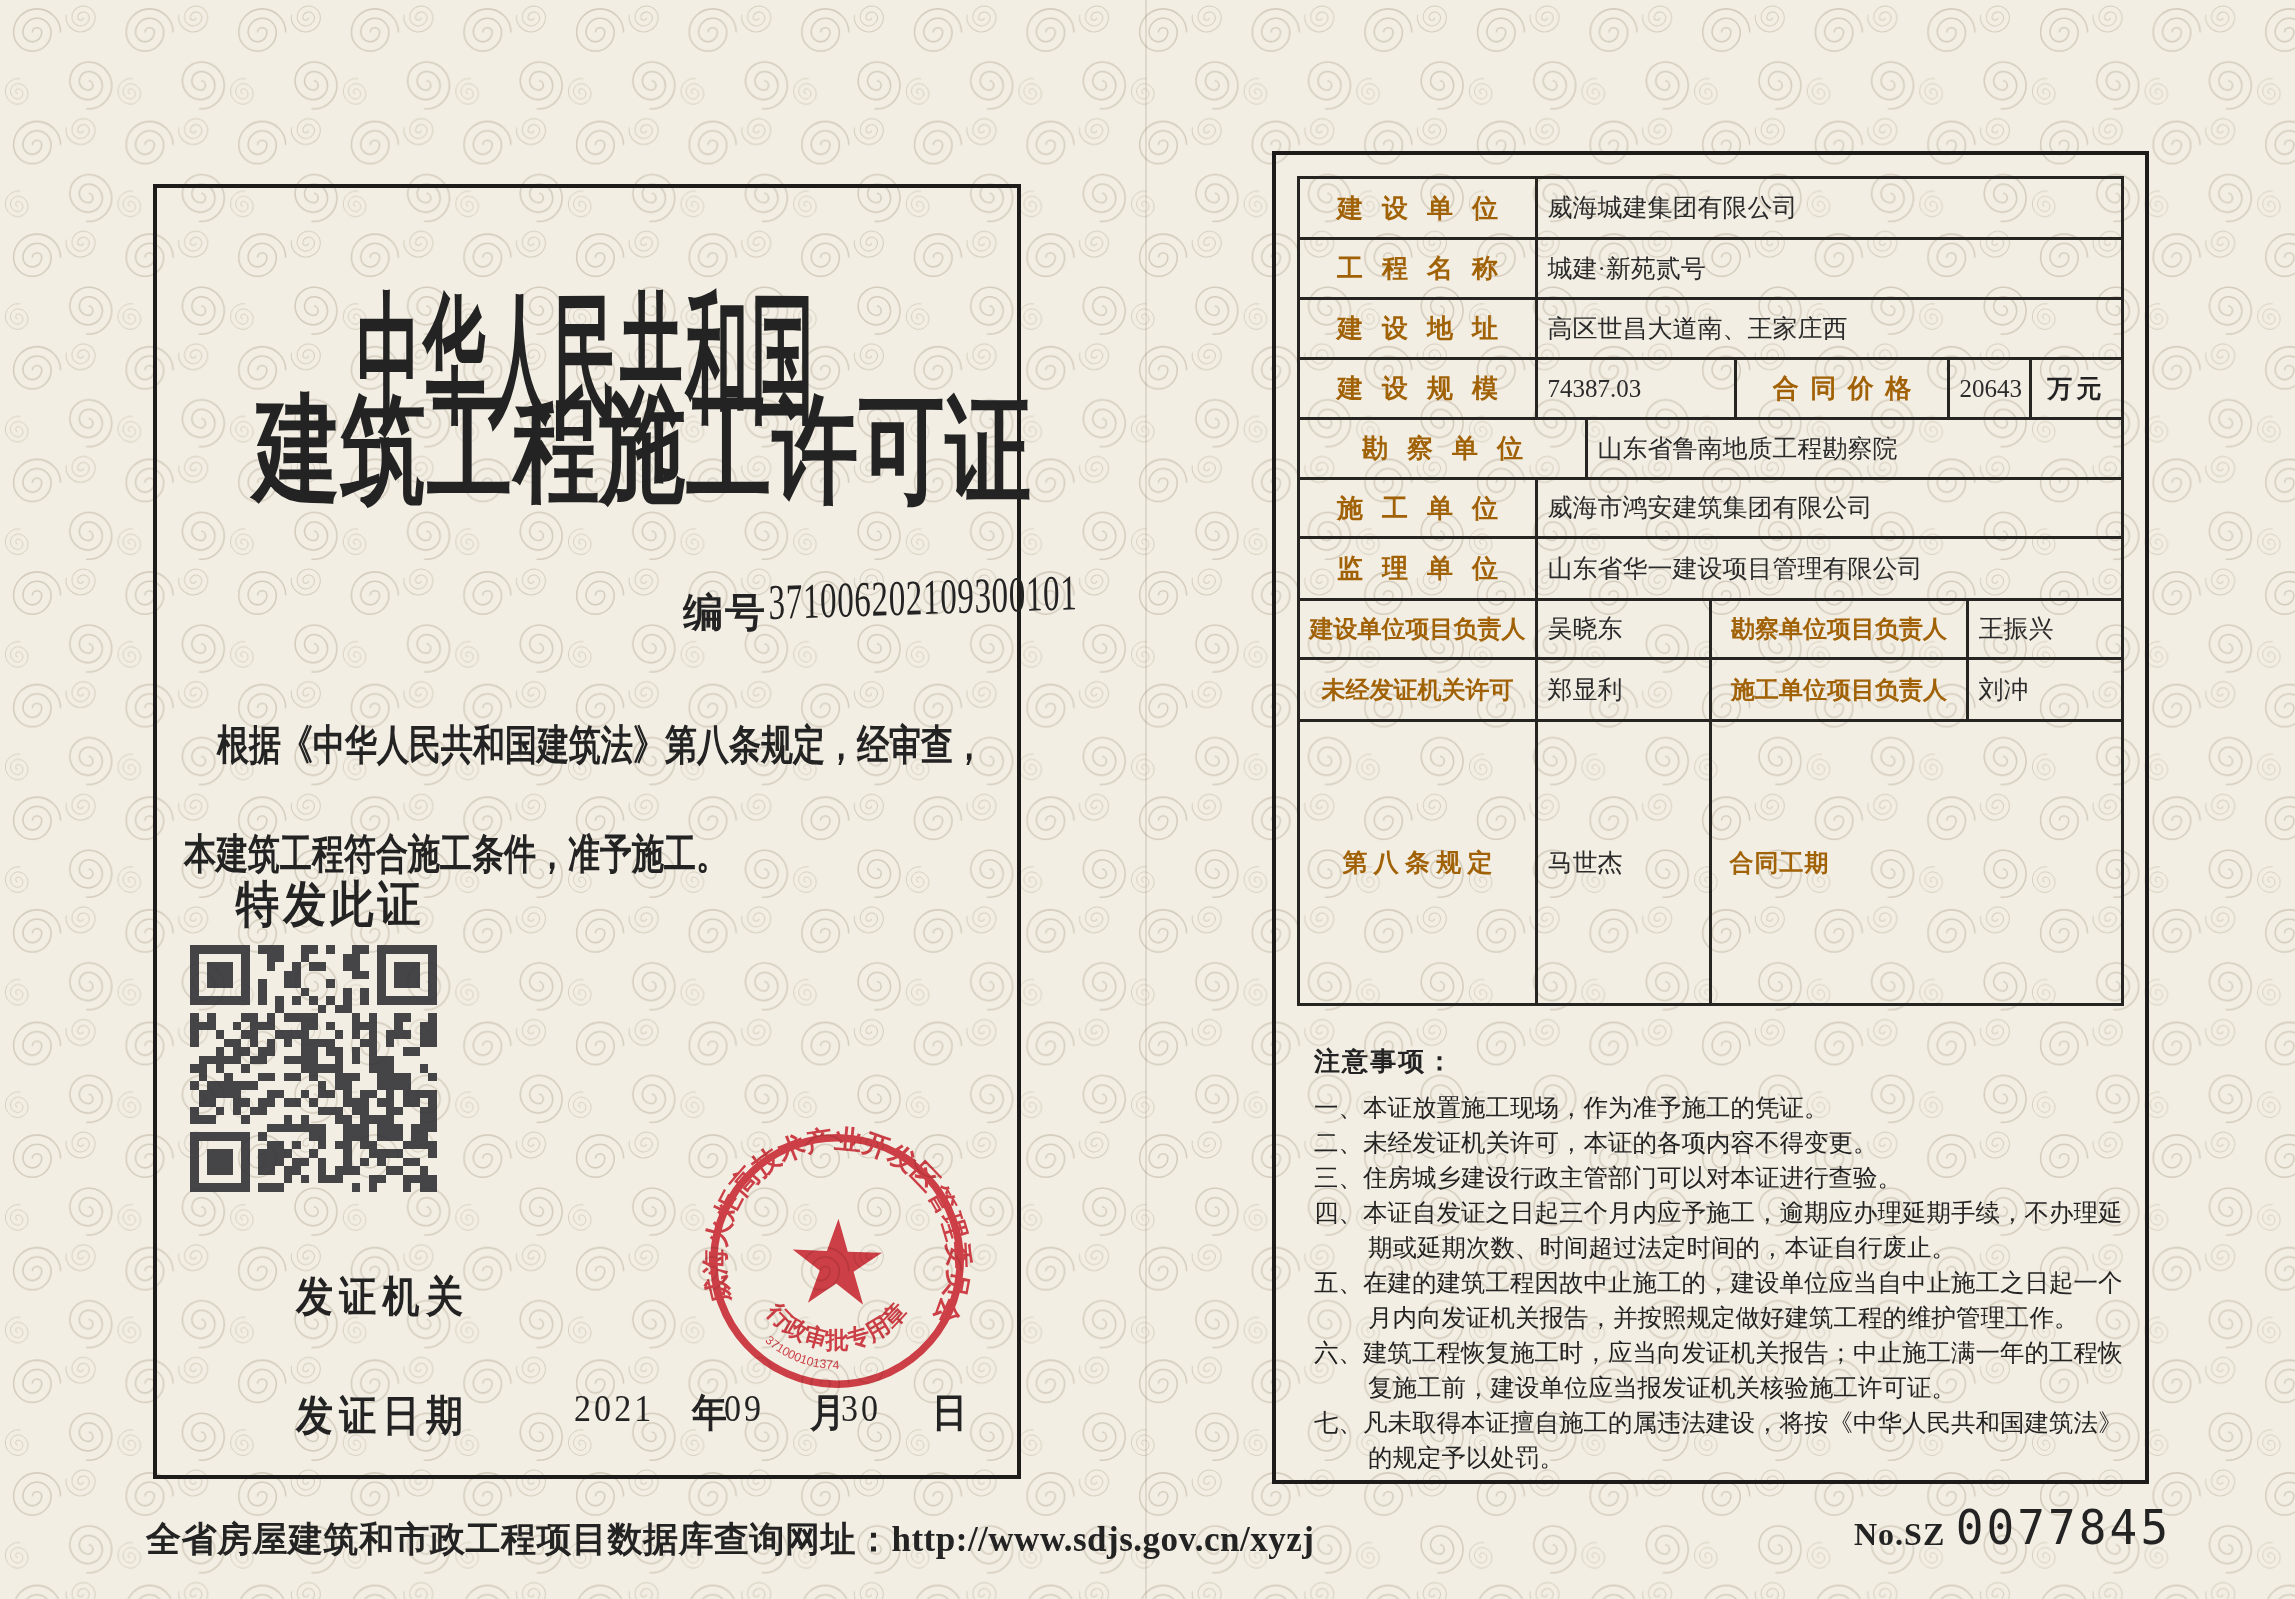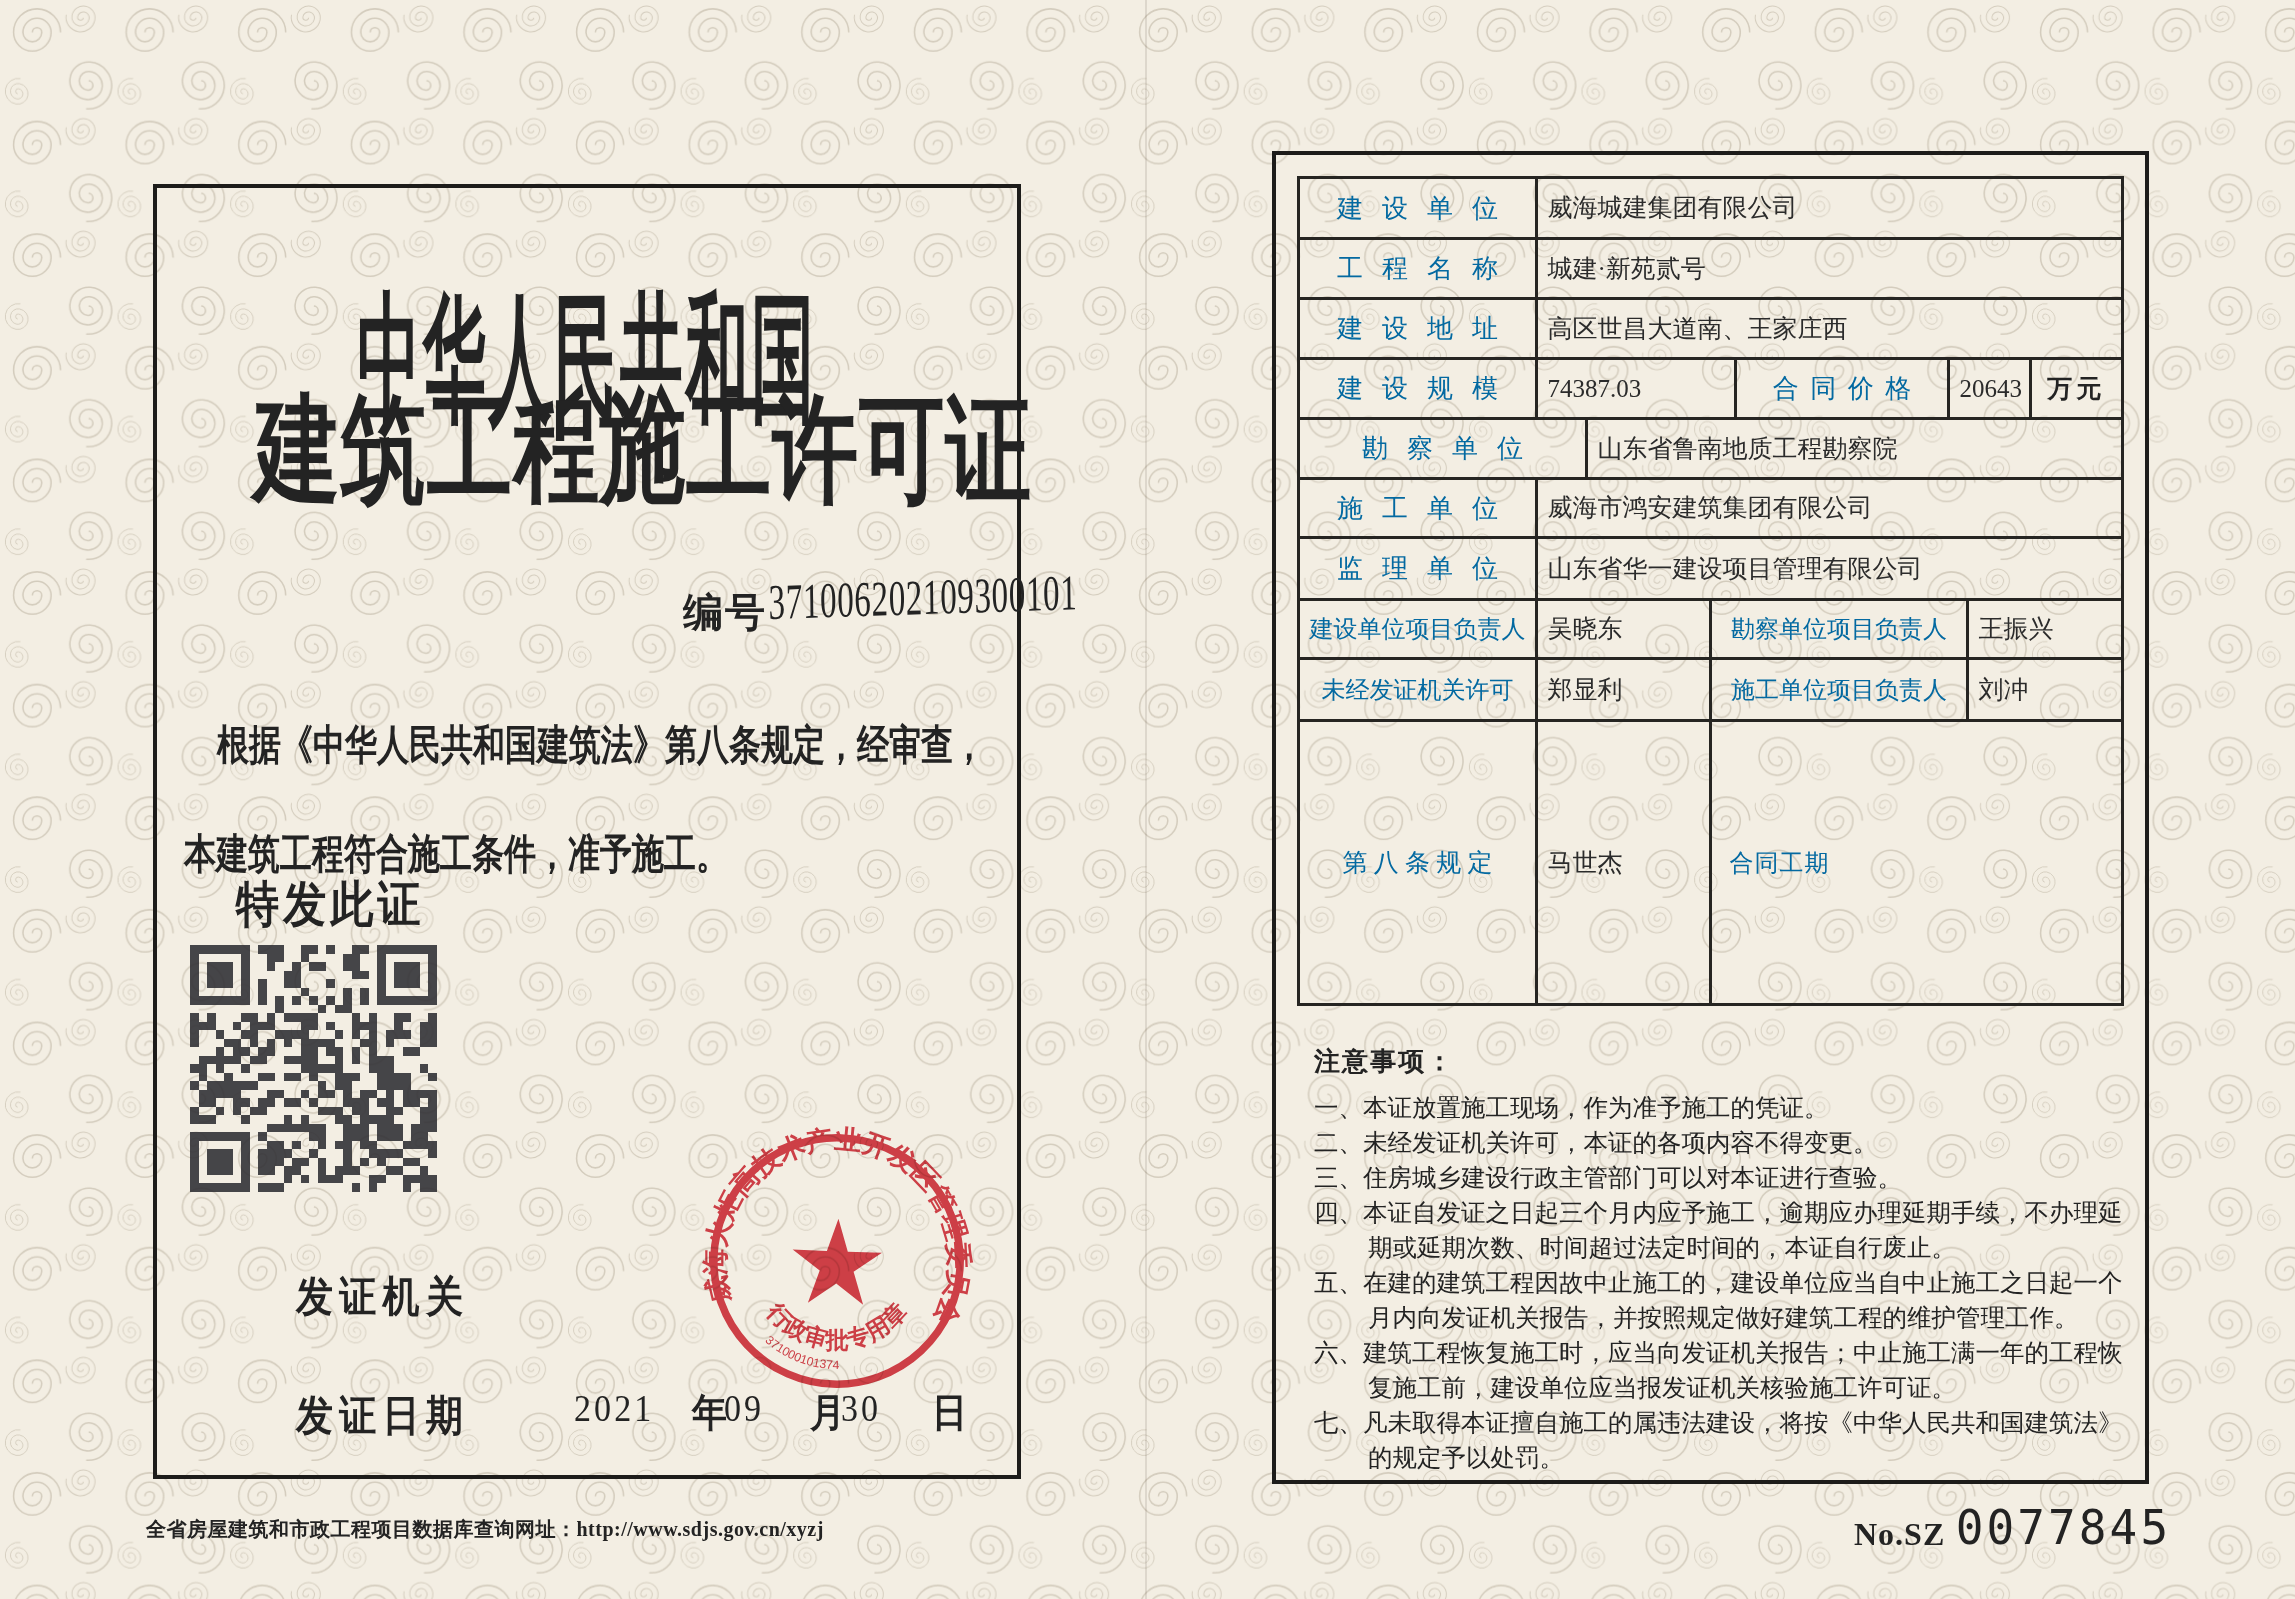--- a/index.html
+++ b/index.html
@@ -26,29 +26,29 @@
   #qrwrap{left:33px;top:757px;width:247px;height:247px;}
   #issuer{left:139px;top:1080px;font-size:37px;font-weight:700;letter-spacing:6.3px;transform:scaleY(1.15);transform-origin:left top;}
   .dtx{position:absolute;top:0;}
   #daterow{left:0;top:1199px;width:859px;height:57px;}
   .dlabel{font-size:37px;font-weight:700;letter-spacing:6.3px;transform:scaleY(1.15);transform-origin:left top;}
   .dnum{font-size:34px;letter-spacing:3.1px;transform:scaleY(1.12);transform-origin:left top;}
   .dunit{font-size:35px;font-weight:700;transform:scaleY(1.12);transform-origin:left top;}
   
   #stamp{left:696px;top:1120px;width:282px;height:282px;transform:rotate(2deg);mix-blend-mode:multiply;opacity:.93;z-index:5;}
   
-  #footer{left:146px;top:1516px;font-size:20px;font-weight:700;letter-spacing:0.5px;white-space:nowrap;}
+  #footer{left:146px;top:1516px;font-size:35px;font-weight:700;letter-spacing:0.5px;white-space:nowrap;}
   
   #rightbox{left:1272px;top:151px;width:877px;height:1333px;border:4.7px solid #1d1c1a;box-sizing:border-box;}
   #rtable{left:1297px;top:176px;width:827px;height:830px;border:3.7px solid #262522;box-sizing:border-box;display:flex;flex-direction:column;}
   .trow{display:flex;border-bottom:3.1px solid #262522;box-sizing:border-box;flex:0 0 auto;}
   .trow:last-child{border-bottom:0;flex:1 1 auto;}
   .cell{border-right:3.1px solid #262522;box-sizing:border-box;display:flex;align-items:center;overflow:hidden;}
   .cell:last-child{border-right:0;}
-  .lbl{justify-content:center;font-weight:400;font-size:26px;color:#0369a1;}
+  .lbl{justify-content:center;font-weight:700;font-size:26px;color:#a16207;}
   .sp4{letter-spacing:19px;text-indent:19px;}
   .sp6{letter-spacing:6.3px;text-indent:6.3px;font-size:25px;}
   .lbl-long{font-size:24px;letter-spacing:0;}
   .val{padding-left:9.4px;font-size:25px;color:#2b2b2b;line-height:1.25;}
   .unitc{justify-content:center;font-size:25px;font-weight:700;letter-spacing:4.2px;}
   .remark-lbl{align-items:flex-start;justify-content:flex-start;padding:25px 0 0 30px;}
   
   #notes-title{left:1314px;top:1044px;font-size:26px;font-weight:600;letter-spacing:2.1px;}
   #notes{left:1314px;top:1090px;width:828px;font-size:24.5px;font-weight:500;line-height:35px;}
   #notes .note{padding-left:54px;text-indent:-54px;}

